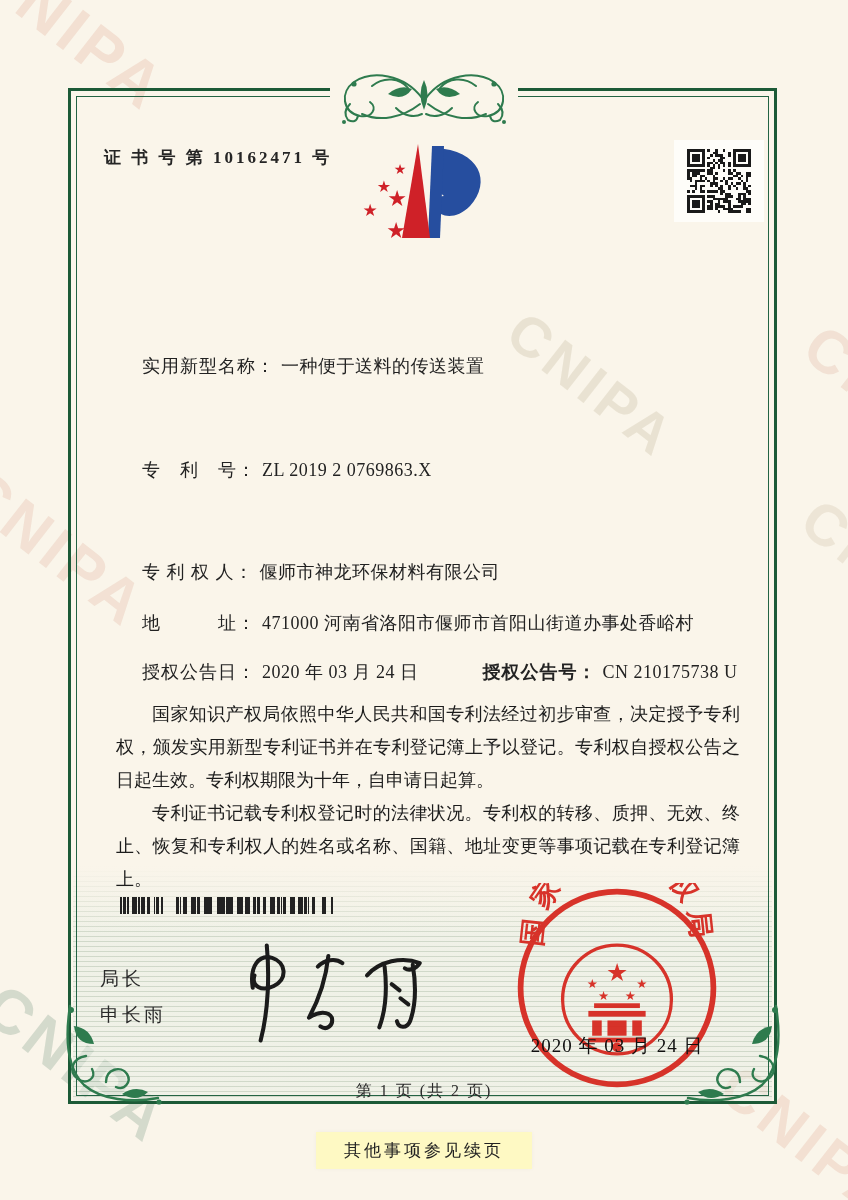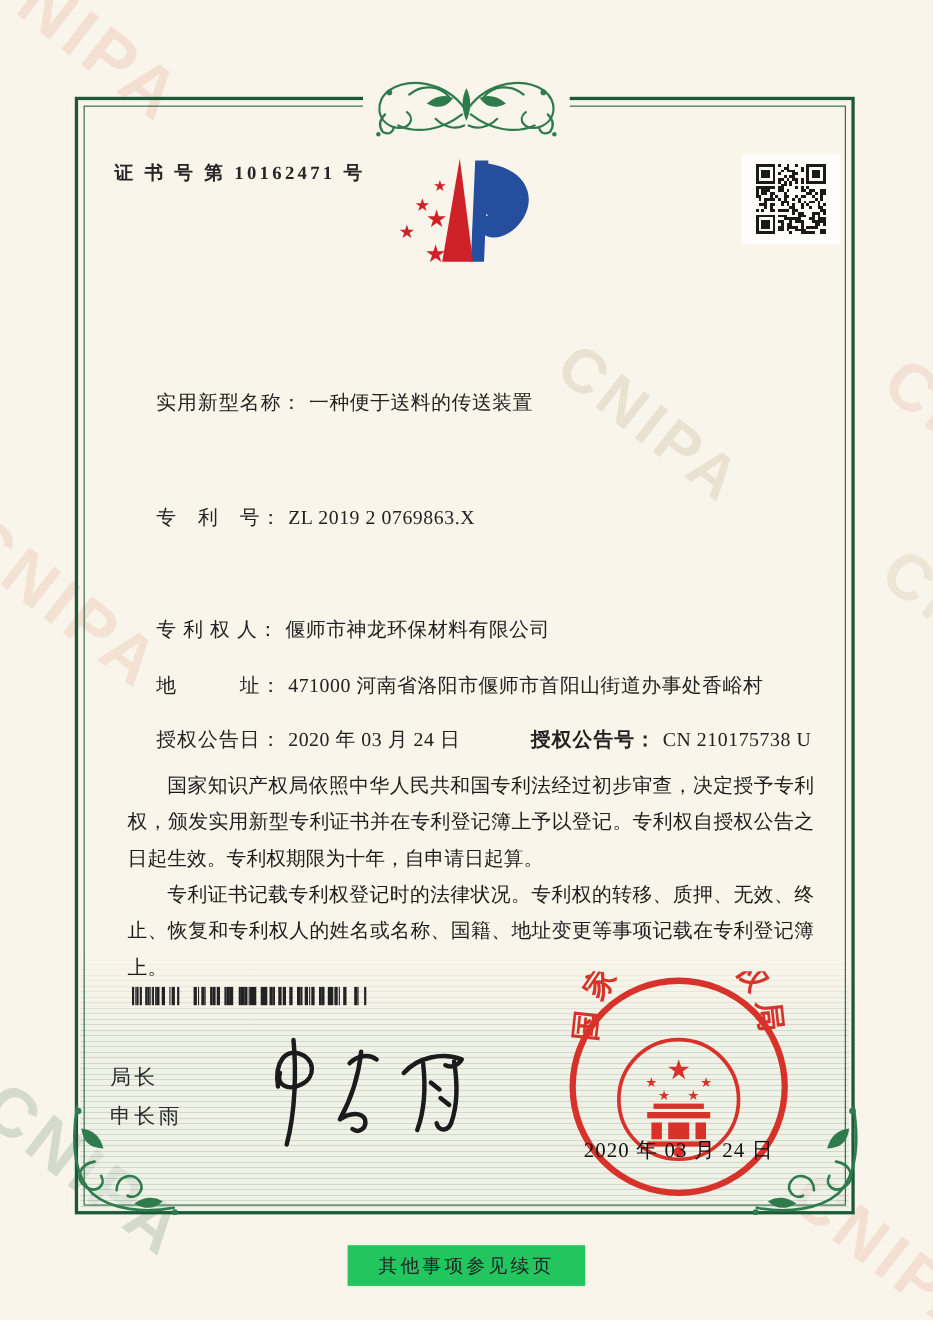--- a/index.html
+++ b/index.html
@@ -38,21 +38,21 @@
   .barcode { position:absolute; left:120px; top:897px; }
   .signer { position:absolute; left:100px; font-size:19px; letter-spacing:3px;
     font-family:"Liberation Sans","DejaVu Sans",sans-serif; color:#2a2a2a; }
   .signature { position:absolute; left:232px; top:942px; }
   .seal { position:absolute; left:512px; top:883px; width:210px; height:210px; opacity:0.93; }
   .seal-date { position:absolute; left:512px; top:1033px; width:210px; text-align:center;
     font-size:19px; letter-spacing:1px; color:#101010; z-index:4; }
   .page-info { position:absolute; left:0; right:0; top:1081px; text-align:center;
     font-size:16px; letter-spacing:2px; color:#2b2b2b; z-index:4; }
   .footer-note { position:absolute; left:50%; transform:translateX(-50%); top:1132px;
-    background:#22c55e; padding:7px 28px; font-size:17px; letter-spacing:3px; color:#222; z-index:4;
+    background:#fef9c3; padding:7px 28px; font-size:17px; letter-spacing:3px; color:#222; z-index:4;
     box-shadow:0 0 4px rgba(0,0,0,0.04); }
   .ornament { position:absolute; z-index:3; pointer-events:none; }
 </style>
 </head>
 <body>
 
 <div class="page">
 
   <div class="wm" style="left:-38px; top:-8px; font-size:64px; color:rgba(236,206,190,0.55);">CNIPA</div>
   <div class="wm" style="left:494px; top:352px; font-size:56px; color:rgba(229,221,204,0.8);">CNIPA</div>
@@ -455,16 +455,17 @@
         <rect x="80" y="134" width="60" height="6" fill="#d6251c"></rect>
         <rect x="84" y="144" width="10" height="16" fill="#d6251c"></rect>
         <rect x="100" y="144" width="20" height="16" fill="#d6251c"></rect>
         <rect x="126" y="144" width="10" height="16" fill="#d6251c"></rect>
         <rect x="80" y="162" width="60" height="5" fill="#d6251c"></rect>
         <circle cx="110" cy="172" r="5" fill="#d6251c"></circle>
       </g>
     </svg>
     <div class="seal-date">2020 年 03 月 24 日</div>
 
+    <div class="page-info">第 1 页 (共 2 页)</div>
   </div>
 
   <div class="footer-note">其他事项参见续页</div>
 </div>
 
 </body></html>

